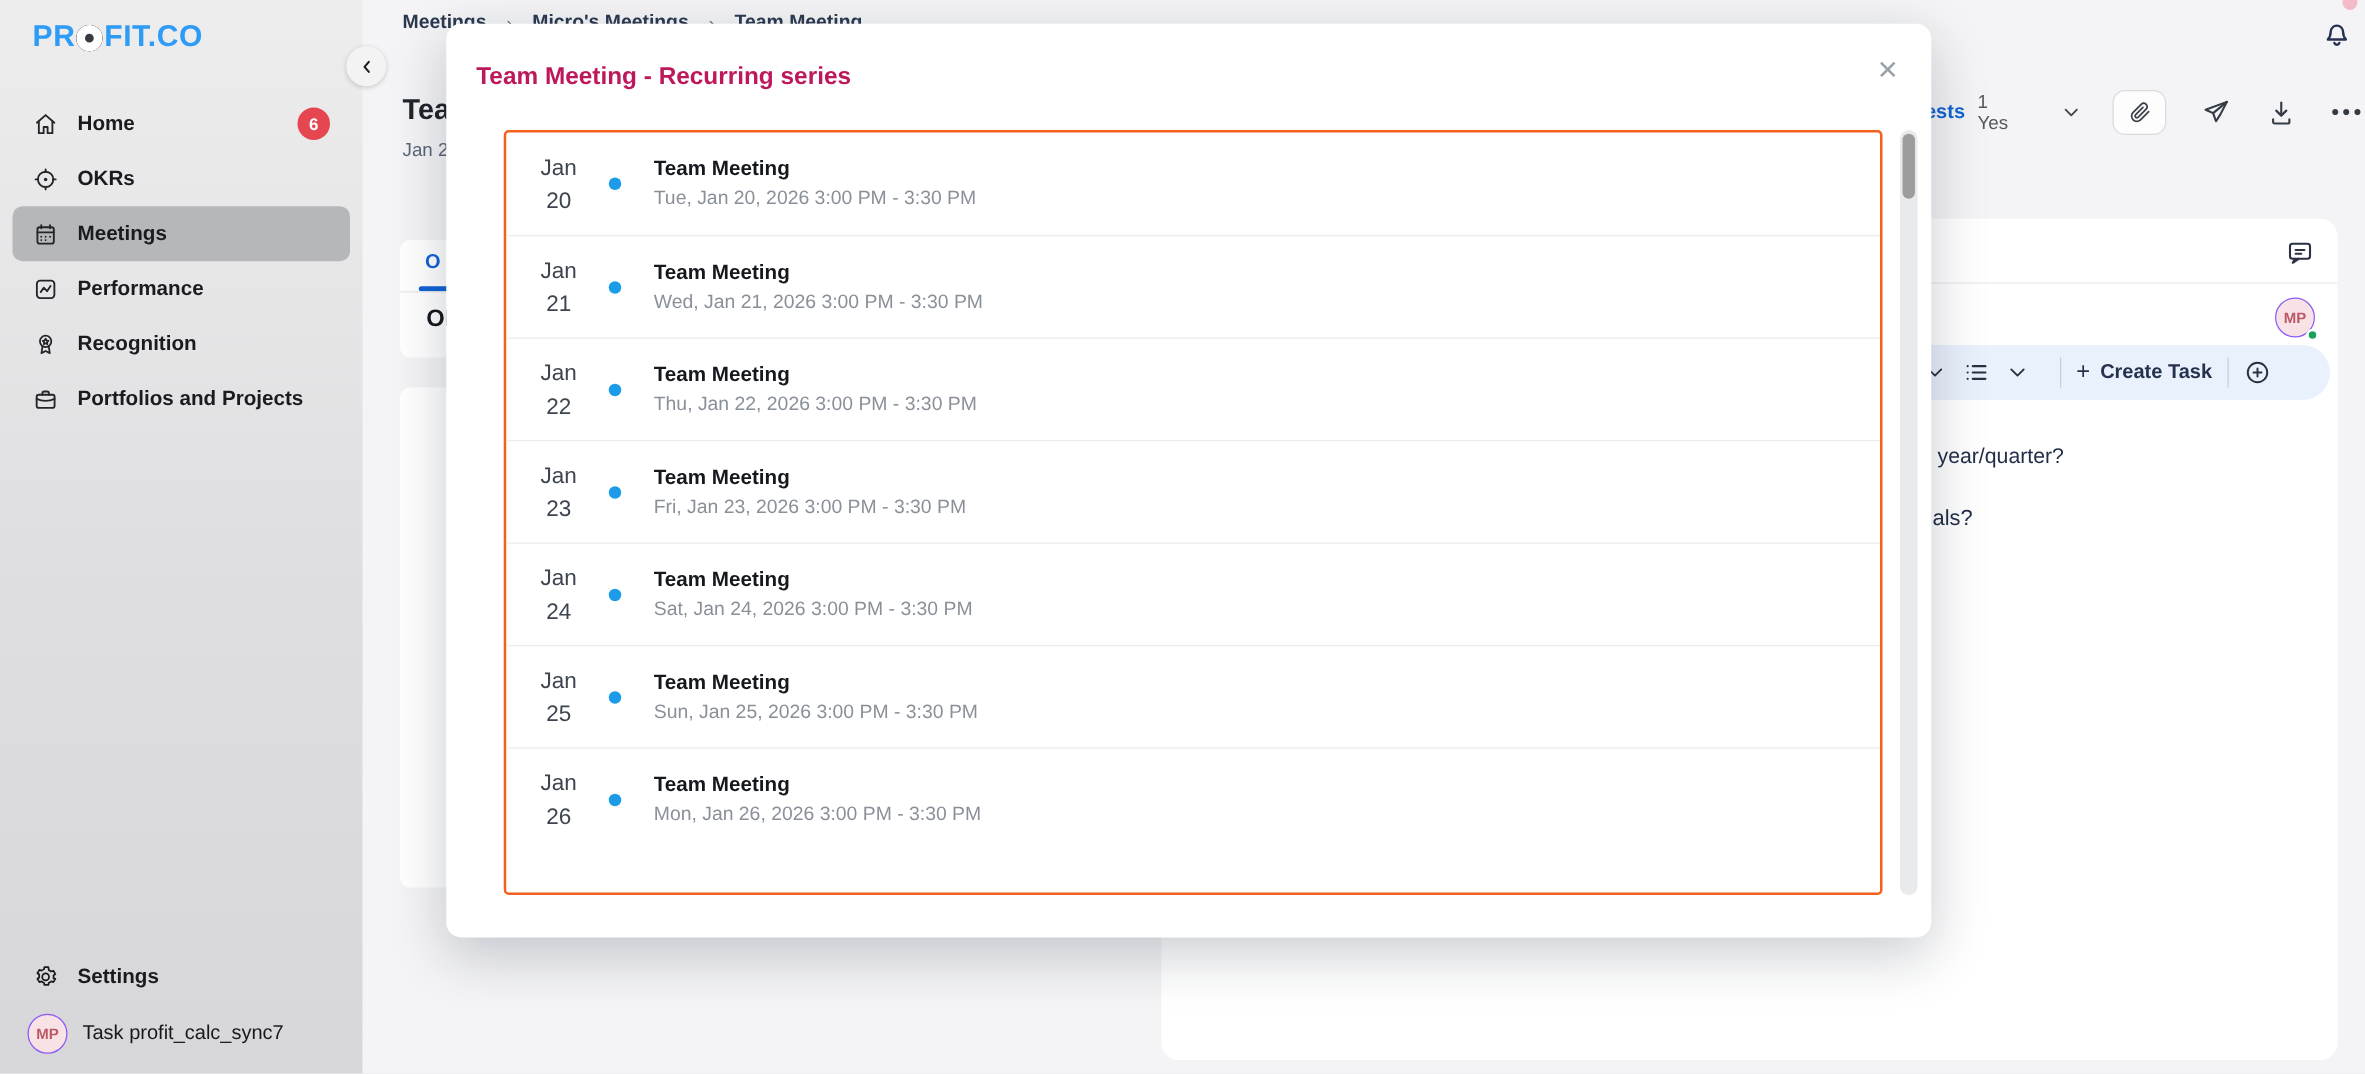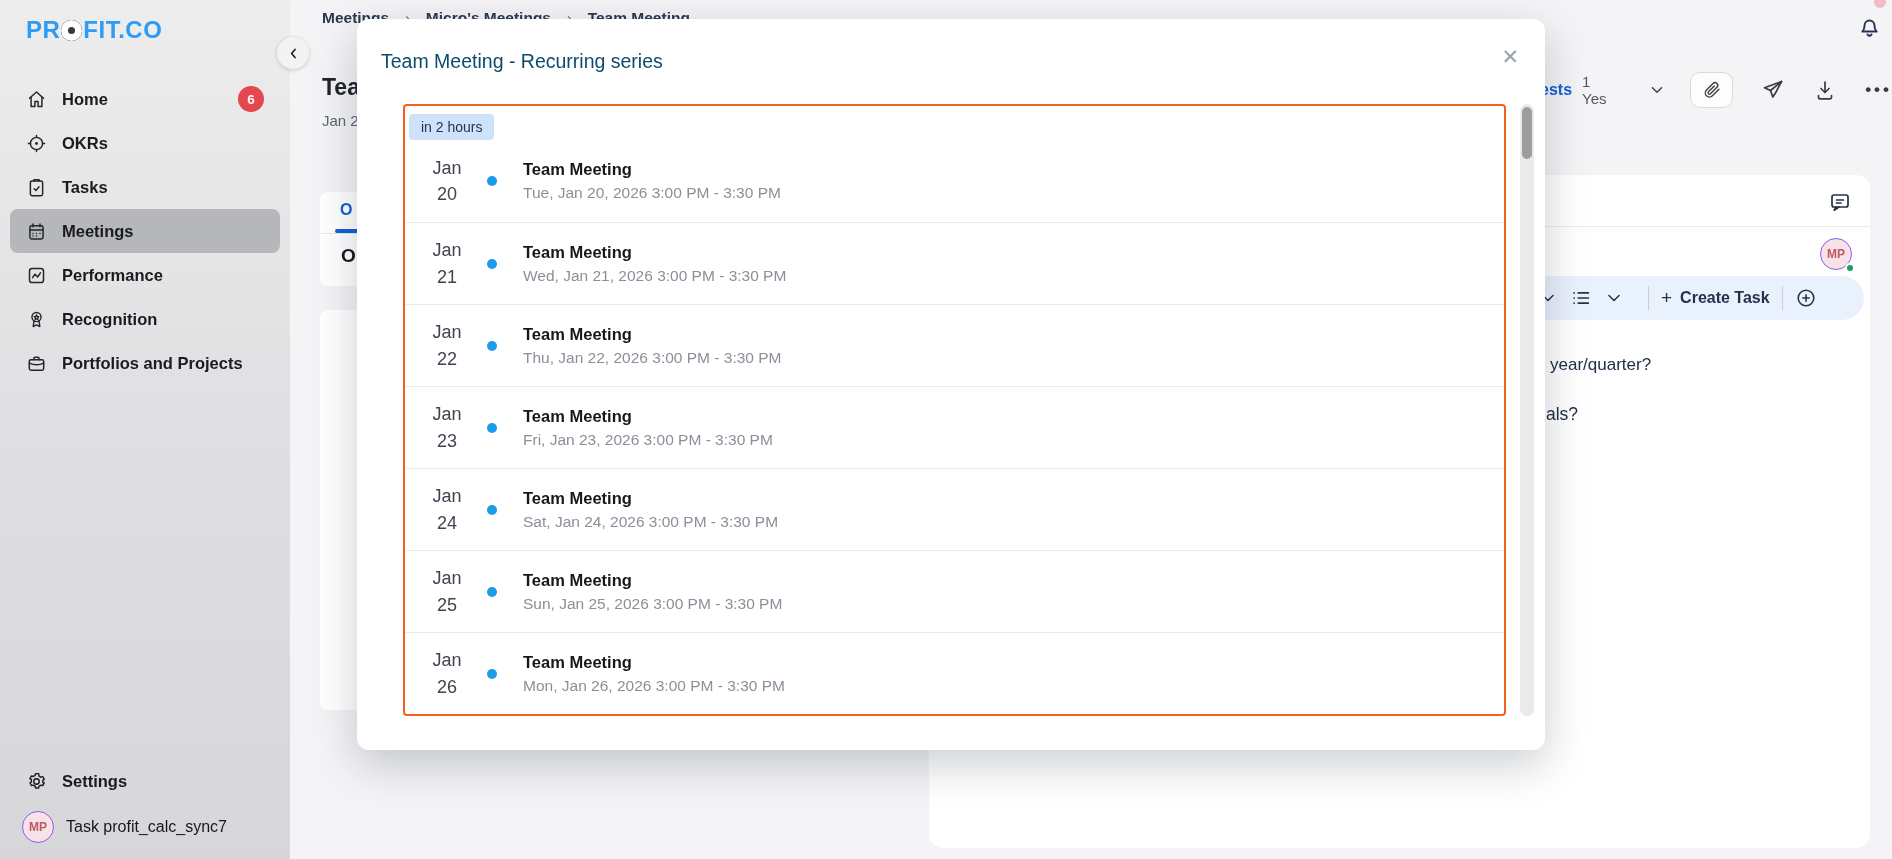--- a/index.html
+++ b/index.html
@@ -70,21 +70,21 @@
     border-radius:22px;z-index:6;display:flex;align-items:center;padding-left:288px;color:#2a3142;}
   .band .b-icon{margin-right:12px;cursor:pointer;color:#2a3142;}
   .band .vdiv{width:1px;height:24px;background:#c9ced8;margin:0 12px;}
   .create-task{display:flex;align-items:center;gap:8px;font-size:16px;font-weight:600;color:#25324e;cursor:pointer;white-space:nowrap;}
   .q-frag-1{position:absolute;left:1550px;top:355px;font-size:17px;color:#232e48;z-index:6;}
   .q-frag-2{position:absolute;left:1546px;top:404px;font-size:17.5px;color:#232e48;z-index:6;}
 
   
   .modal{position:absolute;left:357px;top:19px;width:1188px;height:731px;background:#fff;
     border-radius:12px;box-shadow:0 14px 44px rgba(20,28,45,.22);z-index:50;}
-  .modal-title{position:absolute;left:24px;top:31px;font-size:19.5px;font-weight:400;color:#0c4a6e;}
+  .modal-title{position:absolute;left:24px;top:31px;font-size:19.5px;font-weight:700;color:#be185d;}
   .modal-close{position:absolute;right:26px;top:27px;font-size:21px;color:#99a1ab;cursor:pointer;line-height:1;}
   .occ-list{position:absolute;left:46px;top:85px;width:1103px;height:612px;
     border:2px solid #f4611c;border-radius:4px;background:#fff;overflow:hidden;}
   .badge-row{height:34px;}
   .countdown{display:inline-block;margin:8px 0 0 4px;padding:3px 12px;height:26px;line-height:20px;
     background:#cfe2fd;color:#22344e;font-size:14px;border-radius:4px;}
   .occ-row{display:flex;align-items:center;height:82px;padding-left:16px;cursor:pointer;}
   .occ-row ~ .occ-row{border-top:1px solid #e9ebee;}
   .occ-date{width:52px;text-align:center;font-size:18px;color:#3e4550;line-height:1.45;}
   .occ-dot{width:10px;height:10px;border-radius:50%;background:#1c9ce8;margin-left:14px;flex:0 0 auto;}
@@ -216,28 +216,20 @@
         <span class="count-badge">6</span>
       </div>
       <div class="nav-item">
         <svg class="nicon" viewBox="0 0 24 24" fill="none" stroke="currentColor" stroke-width="1.7" stroke-linecap="round" stroke-linejoin="round">
             <circle cx="12" cy="12" r="7"></circle>
             <circle cx="12" cy="12" r="1.6" fill="currentColor" stroke="none"></circle>
             <path d="M12 2.8v2.4M12 18.8v2.4M2.8 12h2.4M18.8 12h2.4"></path>
           </svg>
         <span>OKRs</span>
       </div>
-      <div class="nav-item">
-        <svg class="nicon" viewBox="0 0 24 24" fill="none" stroke="currentColor" stroke-width="1.7" stroke-linecap="round" stroke-linejoin="round">
-            <rect x="5" y="4.5" width="14" height="17" rx="2"></rect>
-            <path d="M9 4.5V3h6v1.5"></path>
-            <path d="M9.3 13.5l2 2 3.6-4.4"></path>
-          </svg>
-        <span>Tasks</span>
-      </div>
       <div class="nav-item selected">
         <svg class="nicon" viewBox="0 0 24 24" fill="none" stroke="currentColor" stroke-width="1.7" stroke-linecap="round" stroke-linejoin="round">
             <rect x="4.5" y="5.5" width="15" height="15" rx="2"></rect>
             <path d="M8 3.5v3M16 3.5v3M4.5 10.2h15"></path>
             <path d="M8 14.2h.02M12 14.2h.02M16 14.2h.02M8 17.2h.02M12 17.2h.02"></path>
           </svg>
         <span>Meetings</span>
       </div>
       <div class="nav-item">
         <svg class="nicon" viewBox="0 0 24 24" fill="none" stroke="currentColor" stroke-width="1.7" stroke-linecap="round" stroke-linejoin="round">
@@ -283,23 +275,20 @@
     <svg width="15" height="15" viewBox="0 0 24 24" fill="none" stroke="currentColor" stroke-width="2.6" stroke-linecap="round" stroke-linejoin="round">
         <path d="M14.5 5.5 9 12l5.5 6.5"></path>
       </svg>
   </div>
 
   <div class="modal">
     <div class="modal-title">Team Meeting - Recurring series</div>
     <div class="modal-close">✕</div>
 
     <div class="occ-list">
-      <div class="badge-row">
-        <span class="countdown">in 2 hours</span>
-      </div>
 
         <div class="occ-row">
           <div class="occ-date">
             <div>Jan</div>
             <div>20</div>
           </div>
           <span class="occ-dot"></span>
           <div class="occ-text">
             <div class="occ-title">Team Meeting</div>
             <div class="occ-time">Tue, Jan 20, 2026 3:00 PM - 3:30 PM</div>

